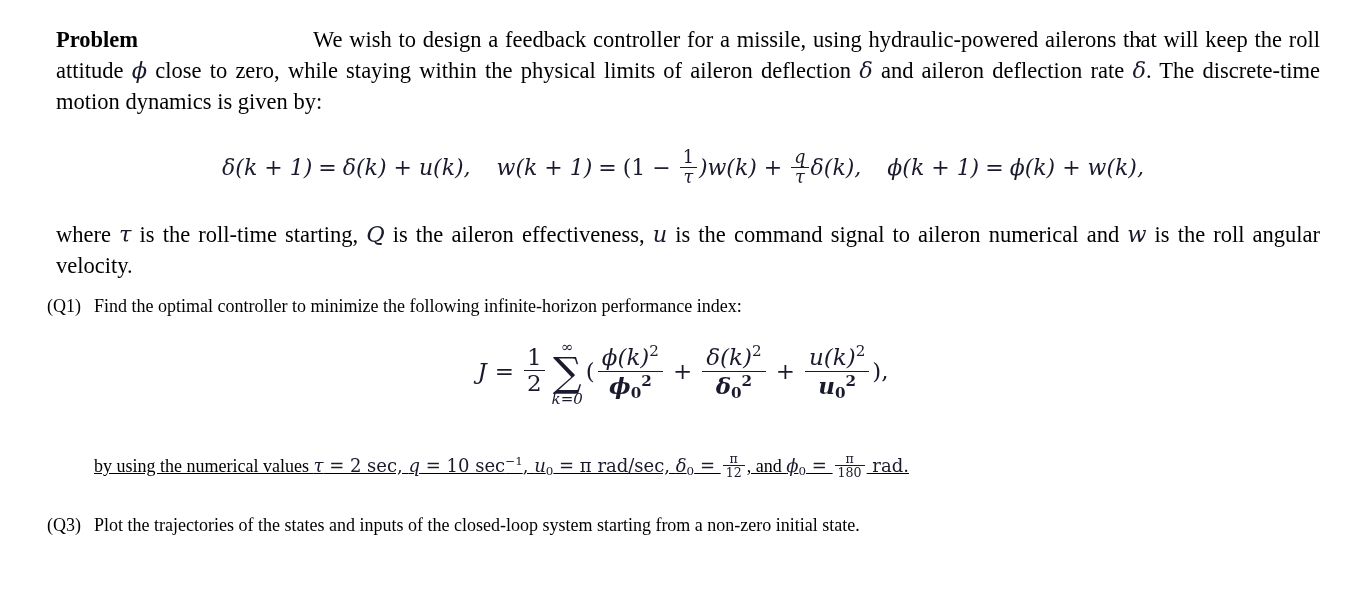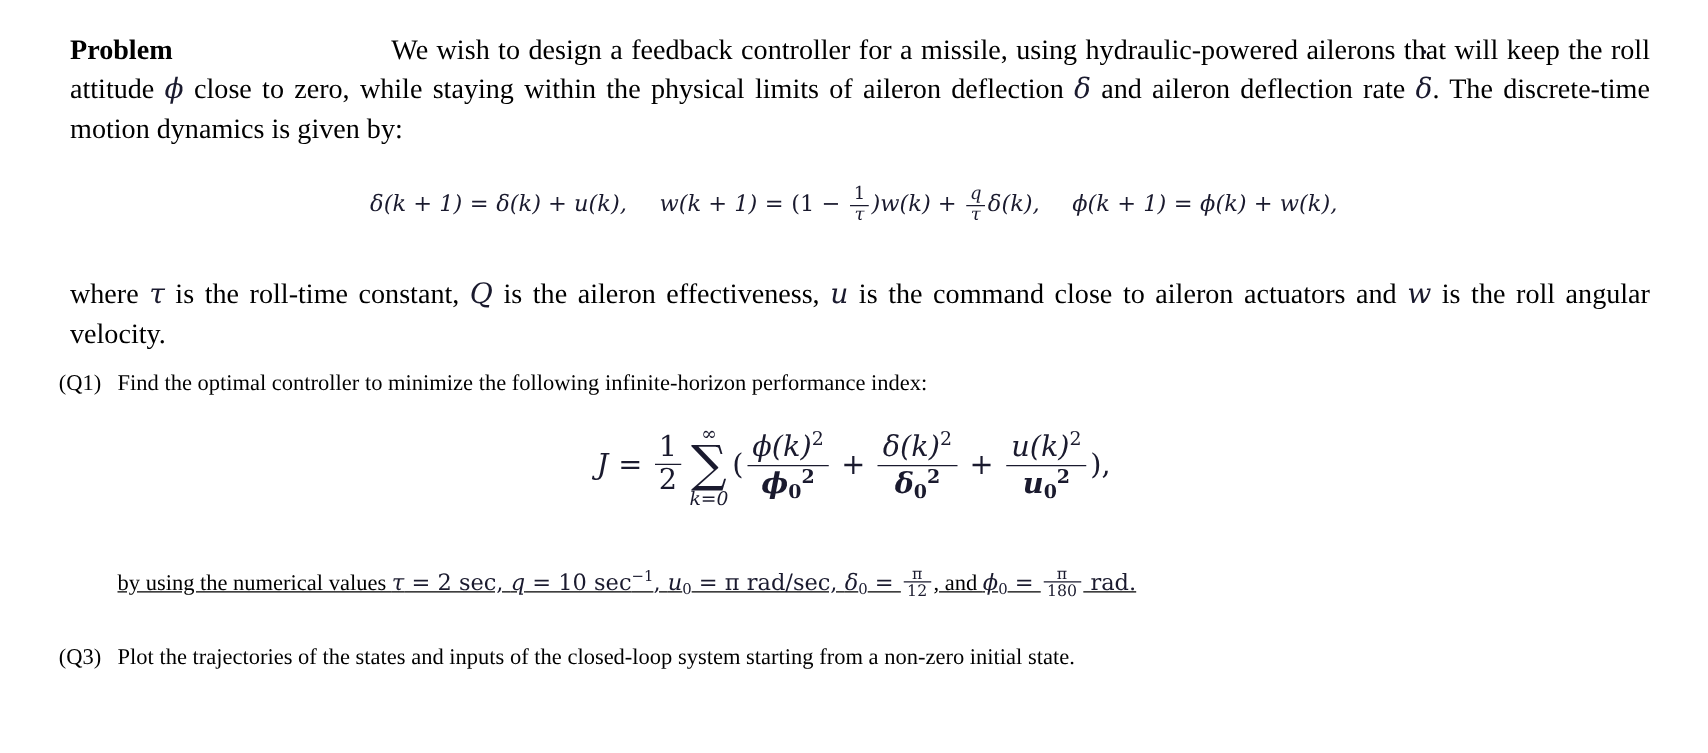--- a/index.html
+++ b/index.html
@@ -77,21 +77,21 @@
     position: absolute;
     width: 1366px;
     text-align: center;
     font-family: "DejaVu Serif", "Liberation Serif", serif;
     color: #1a1a2e;
     white-space: nowrap;
   }
 
   .eq1 {
     top: 148px;
-    font-size: 18px;
+    font-size: 22px;
   }
   .eq1 .sep { display: inline-block; width: 26px; }
 
   
   .frac {
     display: inline-block;
     vertical-align: -0.52em;
     text-align: center;
     line-height: 1.08;
     margin: 0 2px;
@@ -188,21 +188,21 @@
 
   <div class="para body-block" style="top:24px;">
     <span class="heading">Problem</span><span class="gap-after-heading"></span><span>We wish to design a feedback controller for a missile, using hydraulic-powered ailerons that will keep the roll attitude </span><span class="math">ϕ</span><span> close to zero, while staying within the physical limits of aileron deflection </span><span class="math">δ</span><span> and aileron deflection rate </span><span class="math dotacc"><span class="dot"></span><span>δ</span></span><span>. The discrete-time motion dynamics is given by:</span>
   </div>
 
   <div class="display-eq eq1">
     <span class="math">δ(k + 1)</span><span class="mathup" style="margin:0 6px;">=</span><span class="math">δ(k) + u(k),</span><span class="sep"></span><span class="math">w(k + 1)</span><span class="mathup" style="margin:0 6px;">=</span><span class="mathup">(1 − </span><span class="frac small"><span class="num mathup">1</span><span class="den math">τ</span></span><span class="math">)w(k) + </span><span class="frac small"><span class="num math">q</span><span class="den math">τ</span></span><span class="math">δ(k),</span><span class="sep"></span><span class="math">ϕ(k + 1)</span><span class="mathup" style="margin:0 6px;">=</span><span class="math">ϕ(k) + w(k),</span>
   </div>
 
   <div class="para body-block" style="top:219px;">
-    <span>where </span><span class="math">τ</span><span> is the roll-time constant, </span><span class="math">Q</span><span> is the aileron effectiveness, </span><span class="math">u</span><span> is the command close to aileron actuators and </span><span class="math">w</span><span> is the roll angular velocity.</span>
+    <span>where </span><span class="math">τ</span><span> is the roll-time starting, </span><span class="math">Q</span><span> is the aileron effectiveness, </span><span class="math">u</span><span> is the command signal to aileron numerical and </span><span class="math">w</span><span> is the roll angular velocity.</span>
   </div>
 
   <div class="qrow" style="top:291px;">
     <span class="qlabel">(Q1)</span>
     <div class="qtext last-flush">Find the optimal controller to minimize the following infinite-horizon performance index:</div>
   </div>
 
   <div class="display-eq eq2">
     <span class="math">J</span><span class="mathup" style="margin:0 8px;">=</span><span class="frac"><span class="num mathup">1</span><span class="den mathup">2</span></span><span class="sumwrap"><span class="sup mathup">∞</span><span class="sumsym mathup">∑</span><span class="sub math">k=0</span></span><span class="mathup">(</span><span class="bigfrac"><span class="num"><span class="math">ϕ(k)</span><sup class="e mathup">2</sup></span><span class="den"><span class="math">ϕ</span><sub class="e mathup">0</sub><sup class="e mathup">2</sup></span></span><span class="mathup" style="margin:0 7px;">+</span><span class="bigfrac"><span class="num"><span class="math">δ(k)</span><sup class="e mathup">2</sup></span><span class="den"><span class="math">δ</span><sub class="e mathup">0</sub><sup class="e mathup">2</sup></span></span><span class="mathup" style="margin:0 7px;">+</span><span class="bigfrac"><span class="num"><span class="math">u(k)</span><sup class="e mathup">2</sup></span><span class="den"><span class="math">u</span><sub class="e mathup">0</sub><sup class="e mathup">2</sup></span></span><span class="mathup">),</span>
   </div>

